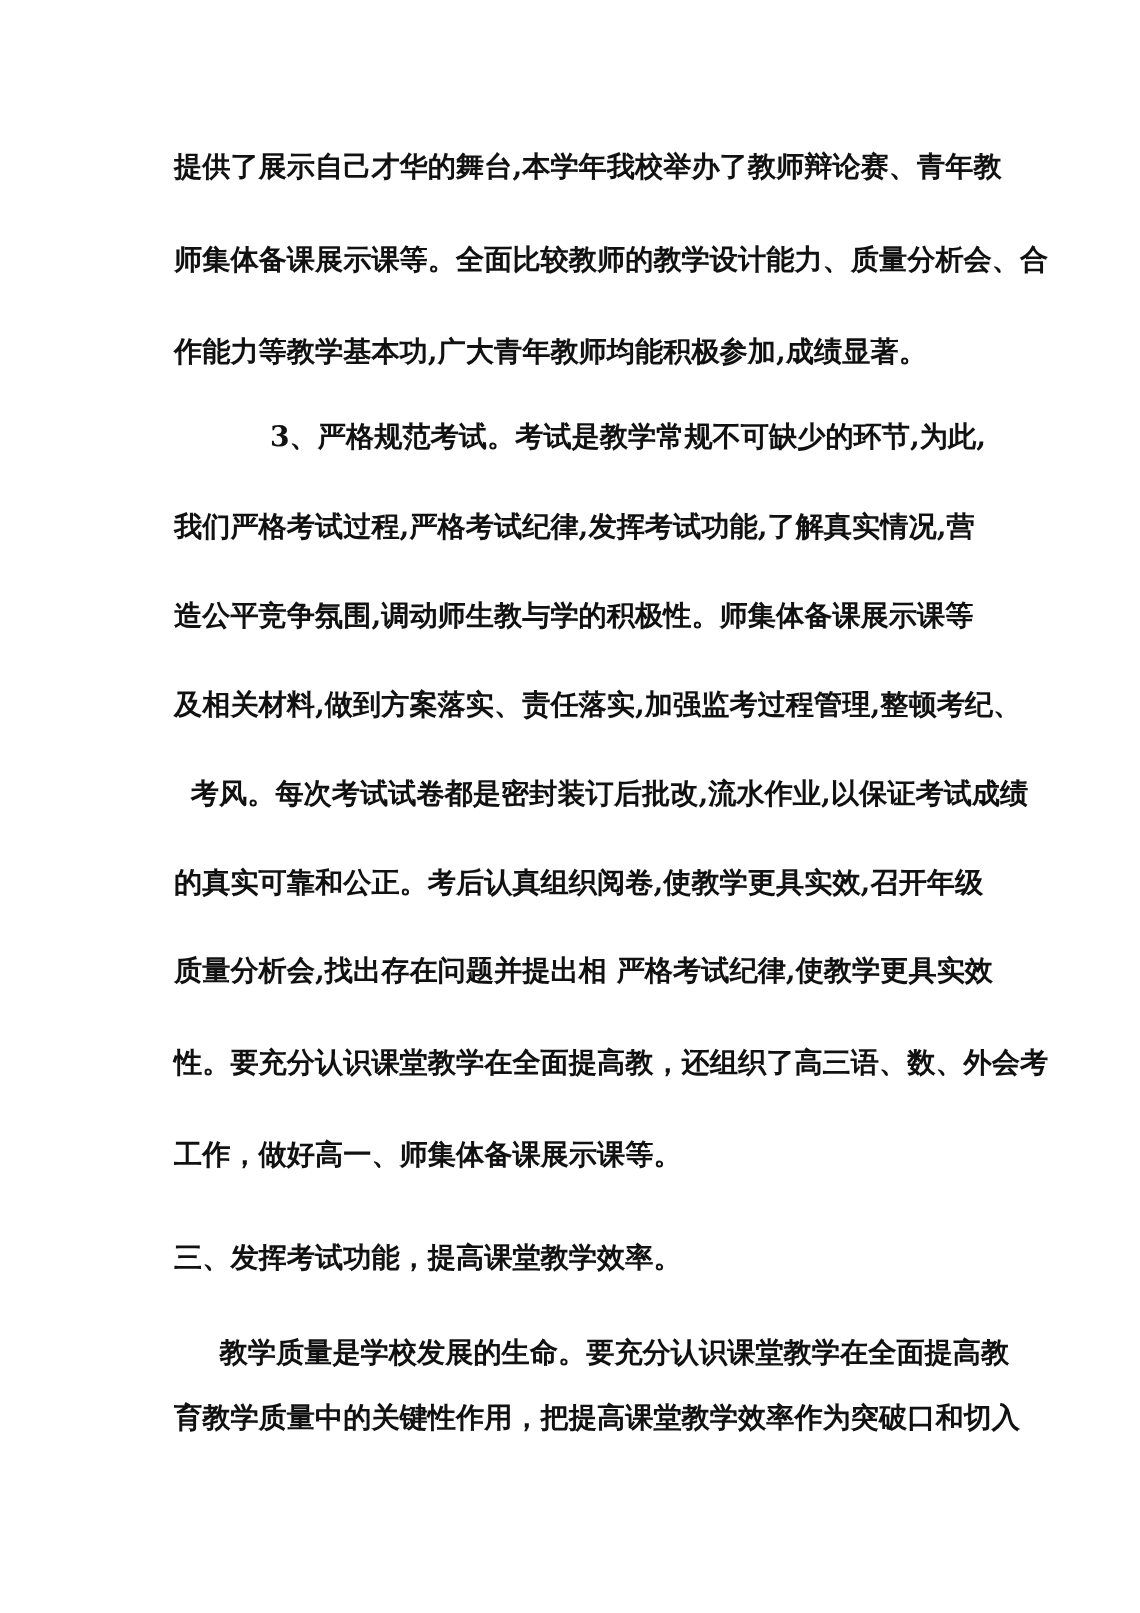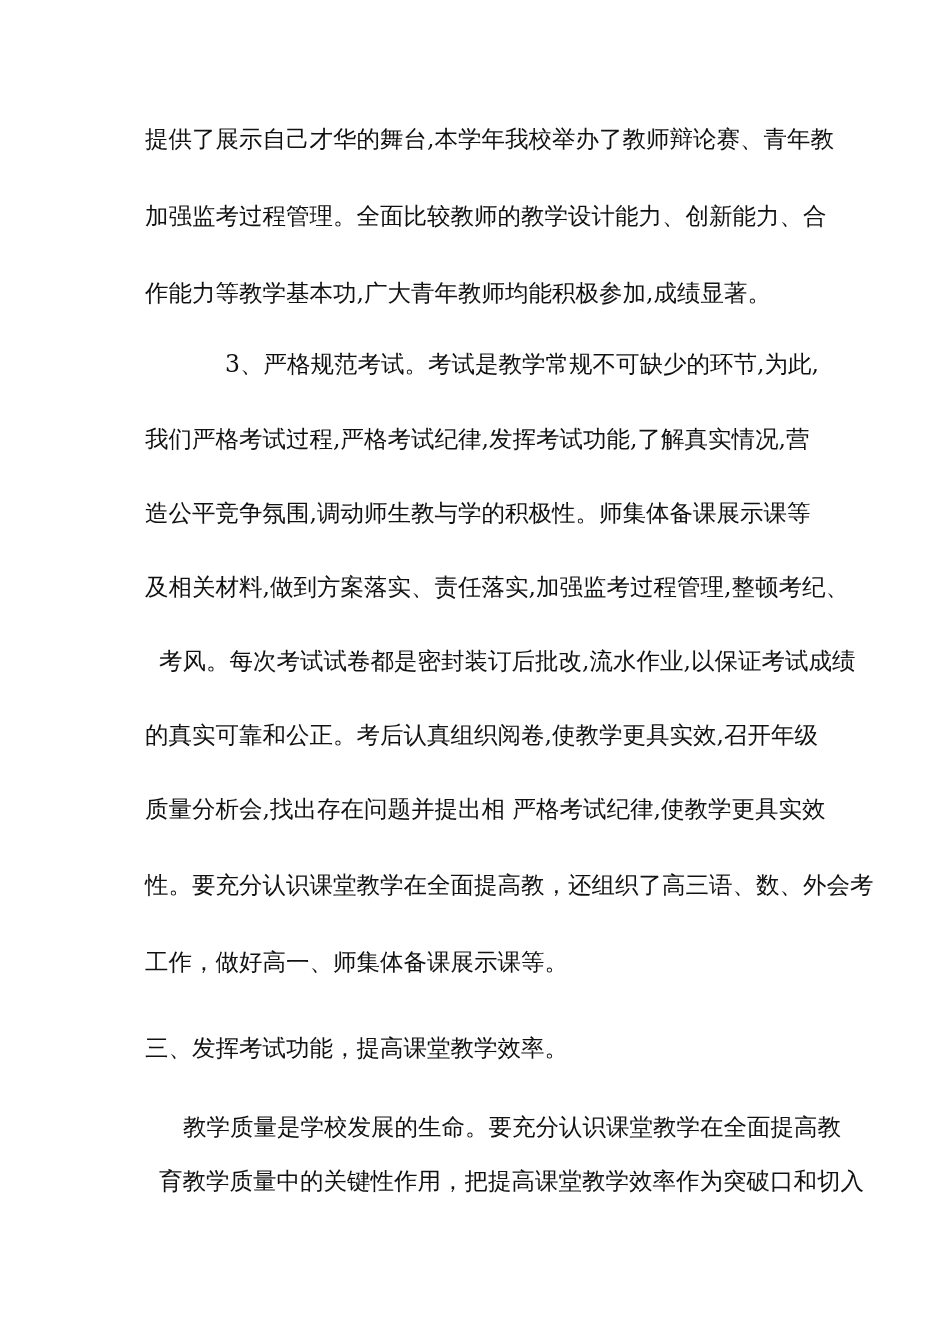--- a/index.html
+++ b/index.html
@@ -1,33 +1,33 @@
 <!DOCTYPE html>
 <html><head>
 <meta charset="utf-8">
 <style>
   html, body { margin: 0; padding: 0; background: #ffffff; }
   body { width: 950px; height: 1344px; position: relative; overflow: hidden;
          font-family: "DejaVu Serif", "Liberation Serif", serif; color: #111111; }
   .line { position: absolute; left: 145px; width: 660px; font-size: 23.5px; line-height: 30px;
-          white-space: nowrap; letter-spacing: 0px; }
+          white-space: nowrap; letter-spacing: 0px; font-weight: bold; }
   .justify { text-align: justify; text-align-last: justify; }
 </style>
 </head>
 <body>
 
 <div>
   <div class="line justify" style="top:124px;left:145px;width:660px">提供了展示自己才华的舞台,本学年我校举办了教师辩论赛、青年教</div>
-  <div class="line justify" style="top:201px;left:145px;width:660px">加强监考过程管理。全面比较教师的教学设计能力、创新能力、合</div>
+  <div class="line justify" style="top:201px;left:145px;width:660px">师集体备课展示课等。全面比较教师的教学设计能力、质量分析会、合</div>
   <div class="line" style="top:278px;left:145px">作能力等教学基本功,广大青年教师均能积极参加,成绩显著。</div>
   <div class="line justify" style="top:349px;left:225px;width:580px">3、严格规范考试。考试是教学常规不可缺少的环节,为此,</div>
   <div class="line justify" style="top:424px;left:145px;width:648px">我们严格考试过程,严格考试纪律,发挥考试功能,了解真实情况,营</div>
   <div class="line justify" style="top:498px;left:145px;width:660px">造公平竞争氛围,调动师生教与学的积极性。师集体备课展示课等</div>
   <div class="line justify" style="top:572px;left:145px;width:664px">及相关材料,做到方案落实、责任落实,加强监考过程管理,整顿考纪、</div>
   <div class="line justify" style="top:646px;left:159px;width:660px">考风。每次考试试卷都是密封装订后批改,流水作业,以保证考试成绩</div>
   <div class="line justify" style="top:720px;left:145px;width:660px">的真实可靠和公正。考后认真组织阅卷,使教学更具实效,召开年级</div>
   <div class="line justify" style="top:794px;left:145px;width:660px">质量分析会,找出存在问题并提出相 严格考试纪律,使教学更具实效</div>
   <div class="line justify" style="top:870px;left:145px;width:660px">性。要充分认识课堂教学在全面提高教，还组织了高三语、数、外会考</div>
   <div class="line" style="top:947px;left:145px">工作，做好高一、师集体备课展示课等。</div>
   <div class="line" style="top:1033px;left:145px">三、发挥考试功能，提高课堂教学效率。</div>
   <div class="line justify" style="top:1112px;left:183px;width:622px">教学质量是学校发展的生命。要充分认识课堂教学在全面提高教</div>
-  <div class="line justify" style="top:1166px;left:159px;width:660px">育教学质量中的关键性作用，把提高课堂教学效率作为突破口和切入</div>
+  <div class="line justify" style="top:1166px;left:145px;width:660px">育教学质量中的关键性作用，把提高课堂教学效率作为突破口和切入</div>
 </div>
 
 </body></html>

